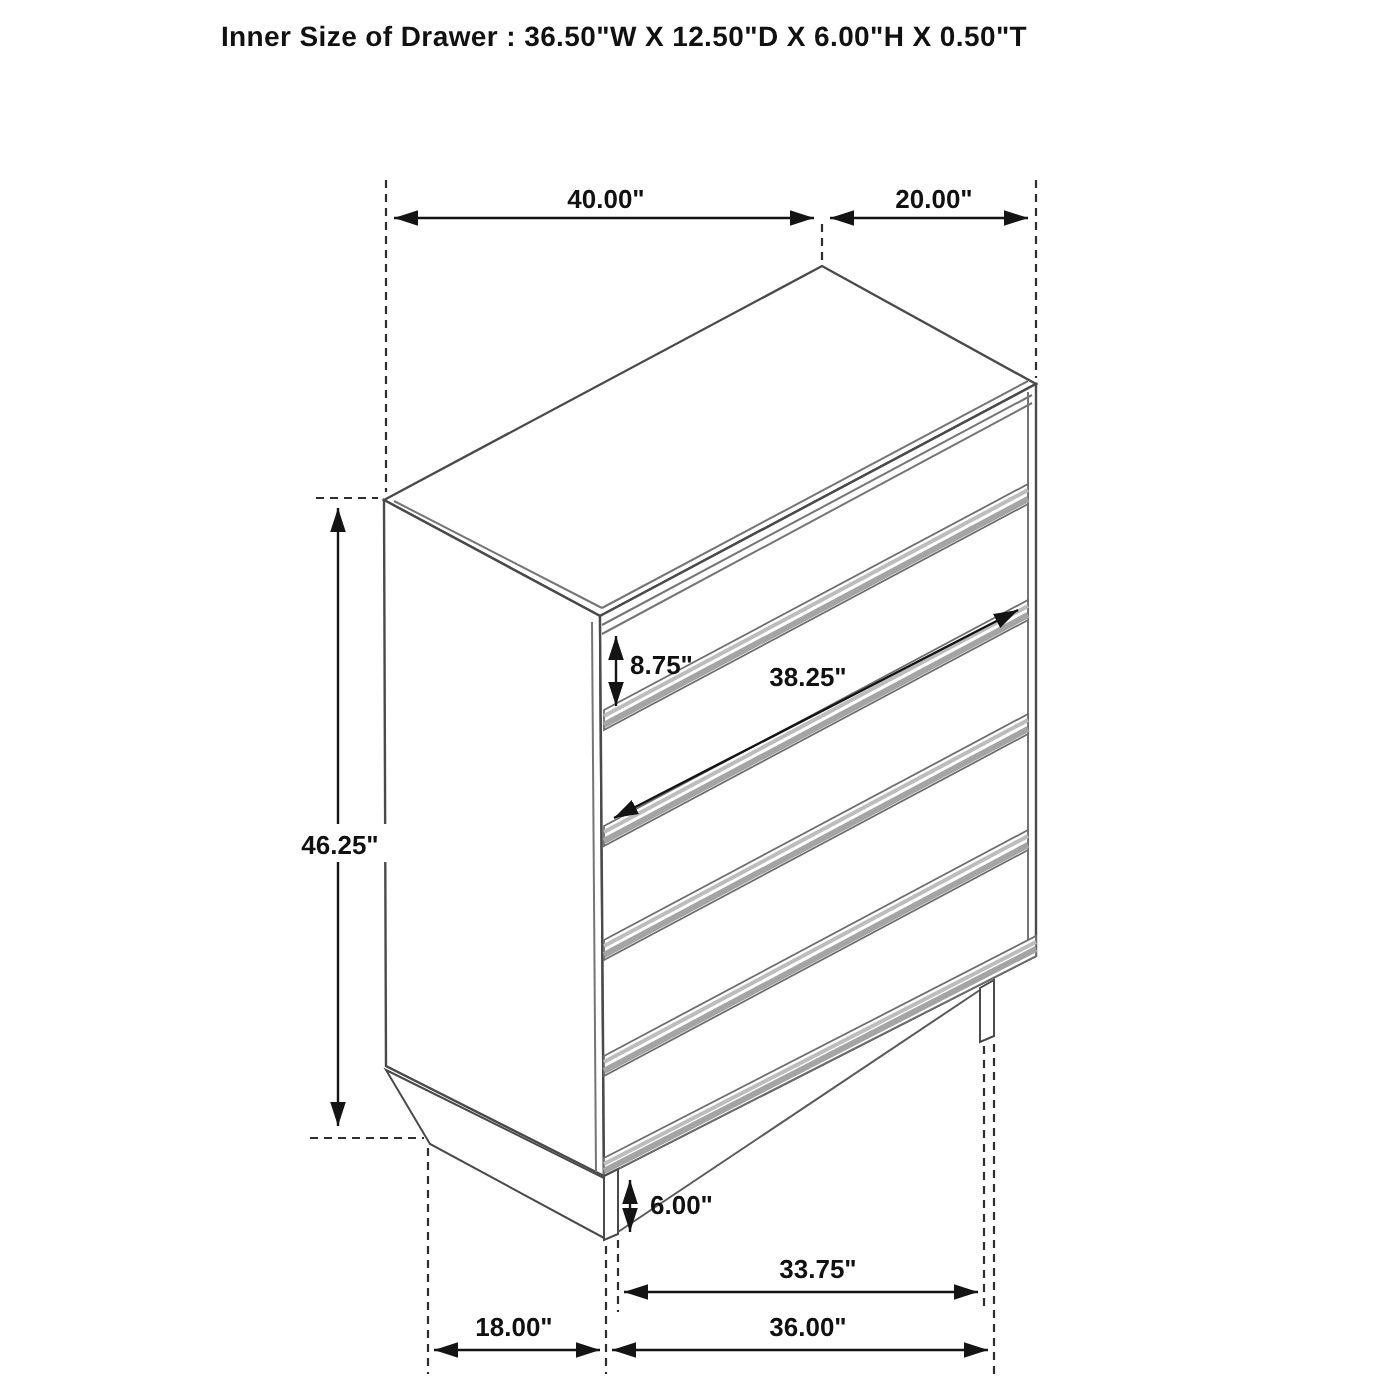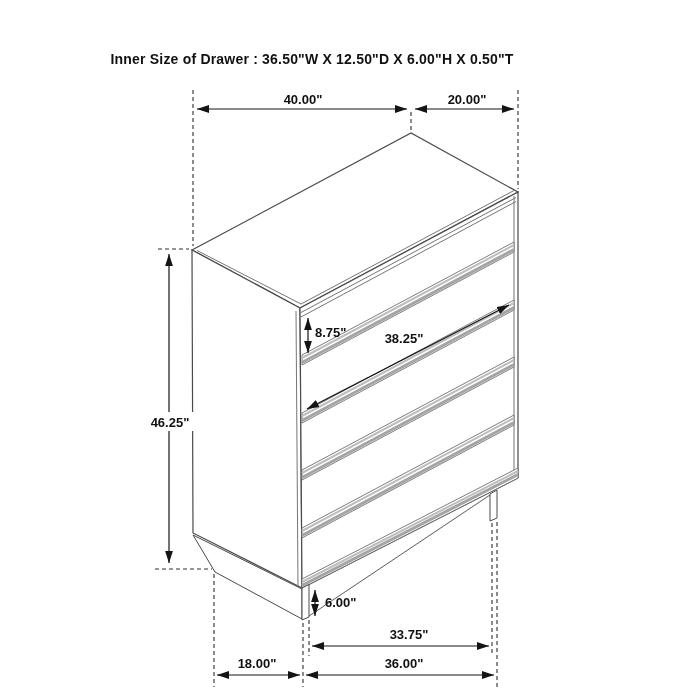--- a/index.html
+++ b/index.html
@@ -1,19 +1,19 @@
 <!DOCTYPE html>
 <html><head>
 <meta charset="utf-8">
 <style>
   html,body{margin:0;padding:0;background:#ffffff;}
   #stage{position:relative;width:700px;height:700px;background:#ffffff;overflow:hidden;
          font-family:"Liberation Sans","DejaVu Sans",sans-serif;}
   #title{position:absolute;top:10px;left:0;width:606px;padding-left:18px;box-sizing:border-box;
-         text-align:center;font-size:14px;font-weight:bold;color:#111;letter-spacing:.2px;margin-top:41px;}
+         text-align:center;font-size:14px;font-weight:bold;color:#111;letter-spacing:.2px;}
   svg{position:absolute;top:0;left:0;}
   .edge{stroke:#4a4a4a;stroke-width:1.2;fill:#ffffff;}
   .thin{stroke:#757575;stroke-width:1;fill:none;}
   .divider{fill:#ffffff;stroke:#6e6e6e;stroke-width:.9;}
   .gray1{stroke:#bdbdbd;stroke-width:2;fill:none;}
   .gray2{stroke:#a4a4a4;stroke-width:3;fill:none;}
   .dash{stroke:#2e2e2e;stroke-width:1.1;fill:none;stroke-dasharray:4 3;}
   .dim{stroke:#141414;stroke-width:1.2;fill:none;}
   .dimtext{font-size:13px;font-weight:bold;fill:#111;}
   .mid{text-anchor:middle;}

